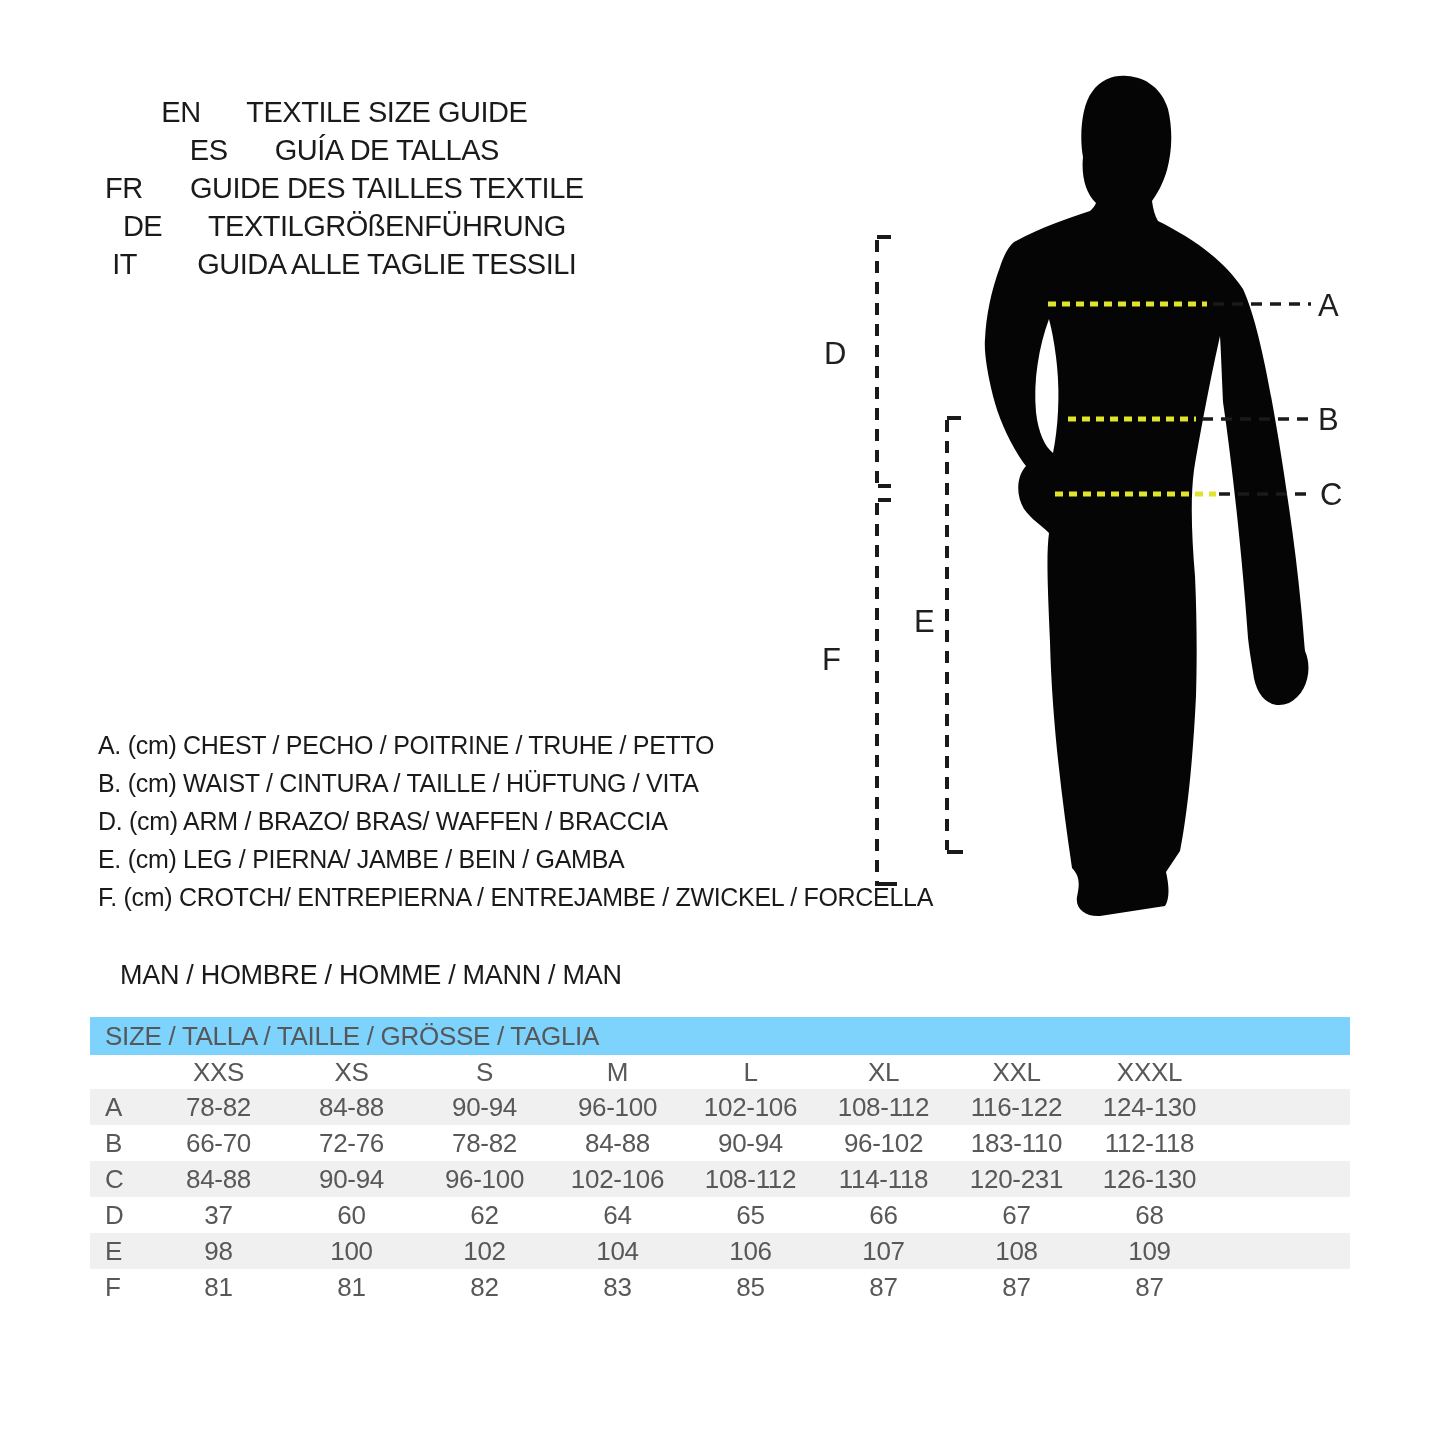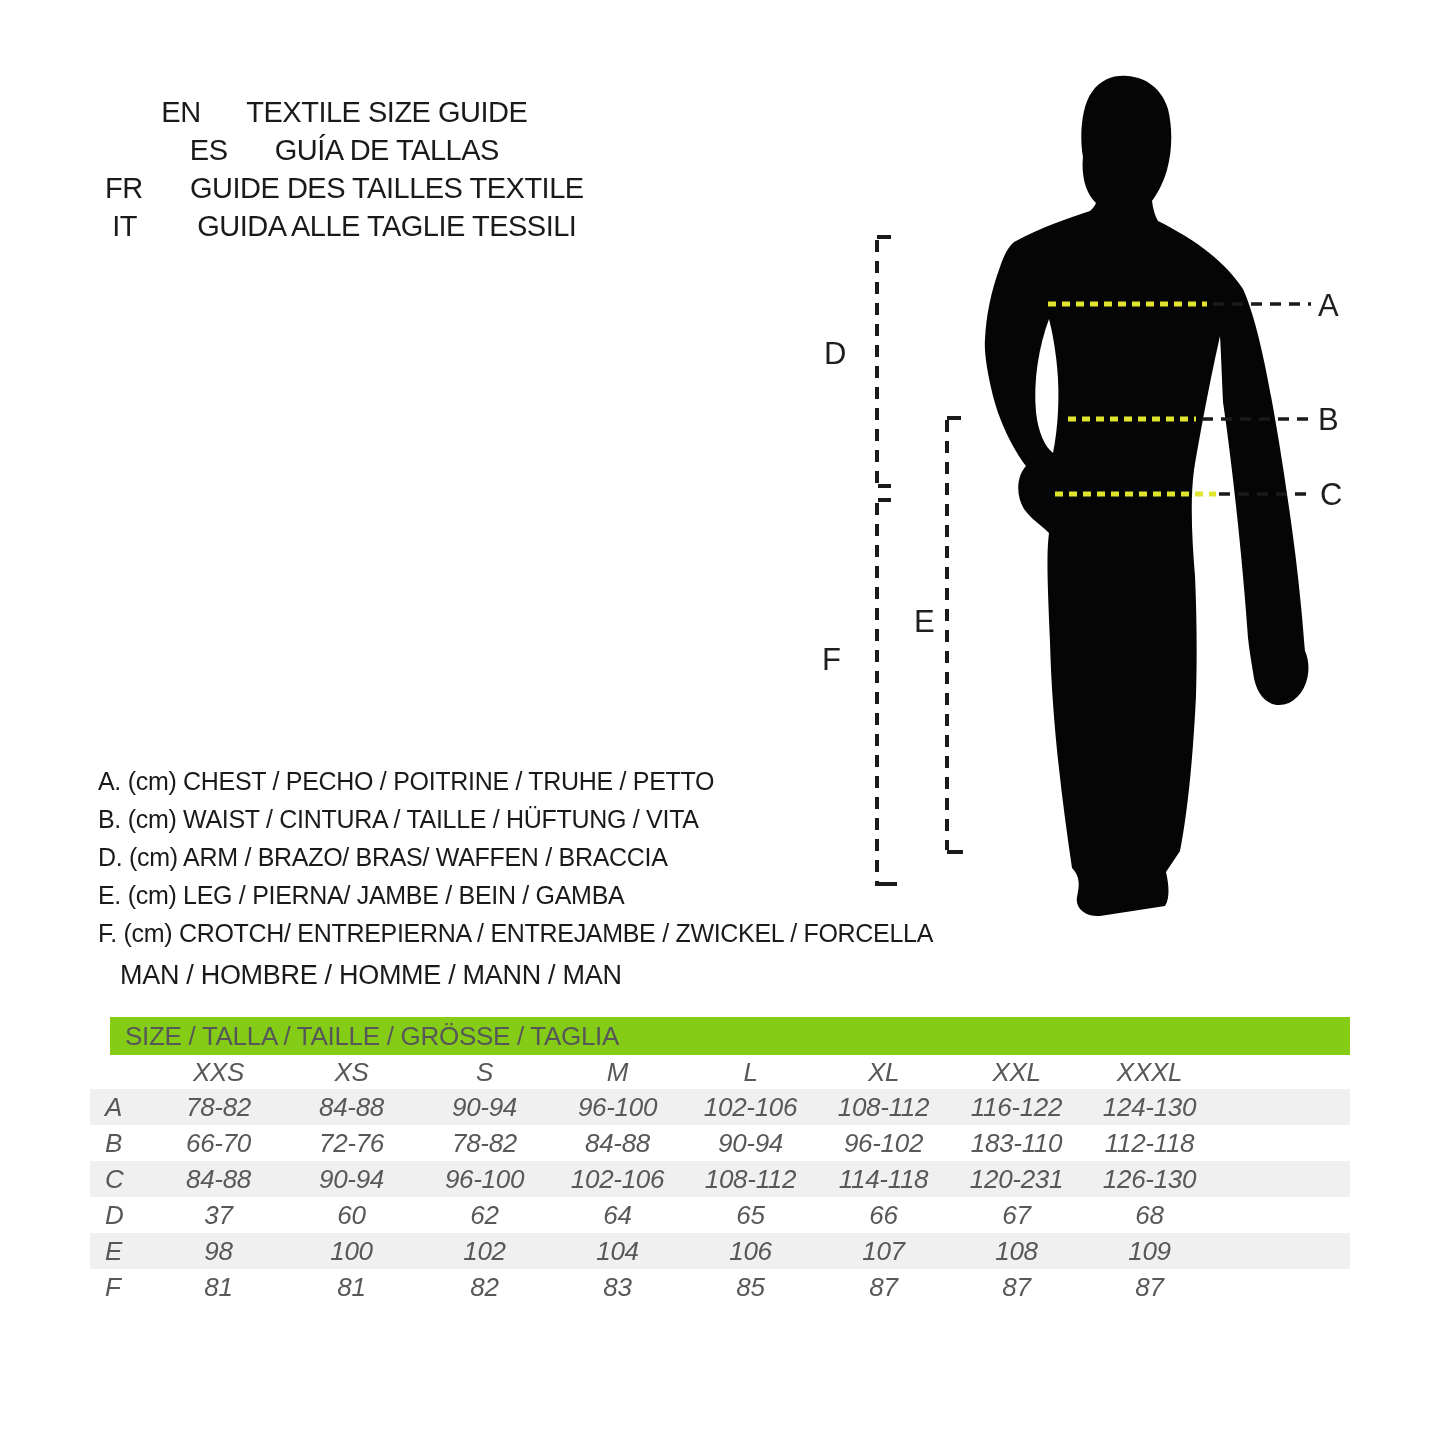--- a/index.html
+++ b/index.html
@@ -6,34 +6,34 @@
   .canvas{
     position:relative;width:1445px;height:1445px;background:#ffffff;overflow:hidden;
     font-family:"Liberation Sans", sans-serif;color:#1a1a1a;
   }
   
   .lang-block{position:absolute;left:105px;top:93px;}
   .lang-row{display:flex;height:38px;align-items:center;justify-content:center;}
   .lang-code{width:85px;font-size:29px;letter-spacing:-0.5px;}
   .lang-label{font-size:29px;letter-spacing:-0.5px;white-space:nowrap;}
   
-  .legend-block{position:absolute;left:98px;top:762px;}
+  .legend-block{position:absolute;left:98px;top:726px;}
   .legend-line{height:38px;display:flex;align-items:center;font-size:25px;letter-spacing:-0.3px;white-space:nowrap;}
   
   .gender-line{position:absolute;left:120px;top:960px;font-size:27px;letter-spacing:-0.3px;}
   
   .figure-svg{position:absolute;left:800px;top:60px;width:600px;height:890px;}
   .marker-letter{font-family:"Liberation Sans", sans-serif;font-size:31px;fill:#1f1f1f;}
   
   .size-table{position:absolute;left:90px;top:1017px;width:1260px;}
   .table-header{
-    height:38px;background:#84cc16;color:#57575a;font-size:26px;line-height:39px;
-    padding-left:15px;box-sizing:border-box;letter-spacing:-0.3px;margin-left:20px;
+    height:38px;background:#7dd3fc;color:#57575a;font-size:26px;line-height:39px;
+    padding-left:15px;box-sizing:border-box;letter-spacing:-0.3px;
   }
-  .table-grid{display:grid;grid-template-columns:62px repeat(8,133px) 1fr;font-style:italic;}
+  .table-grid{display:grid;grid-template-columns:62px repeat(8,133px) 1fr;}
   .cell{display:flex;align-items:center;justify-content:center;font-size:26px;color:#58585a;letter-spacing:-0.3px;}
   .hrow{height:34px;}
   .drow{height:36px;}
   .rowlabel{justify-content:flex-start;padding-left:15px;box-sizing:border-box;}
   .shaded{background:#f0f0f0;}
 </style>
 </head>
 <body>
 
 <div class="canvas">
@@ -43,20 +43,24 @@
         <span class="lang-code">EN</span>
         <span class="lang-label">TEXTILE SIZE GUIDE</span>
       </div>
       <div class="lang-row">
         <span class="lang-code">ES</span>
         <span class="lang-label">GUÍA DE TALLAS</span>
       </div>
       <div class="lang-row">
         <span class="lang-code">FR</span>
         <span class="lang-label">GUIDE DES TAILLES TEXTILE</span>
+      </div>
+      <div class="lang-row">
+        <span class="lang-code">DE</span>
+        <span class="lang-label">TEXTILGRÖßENFÜHRUNG</span>
       </div>
       <div class="lang-row">
         <span class="lang-code">IT</span>
         <span class="lang-label">GUIDA ALLE TAGLIE TESSILI</span>
       </div>
     </section>
 
   <svg class="figure-svg" viewBox="800 60 600 890" aria-hidden="true">
 
     <path fill="#050505" d="

